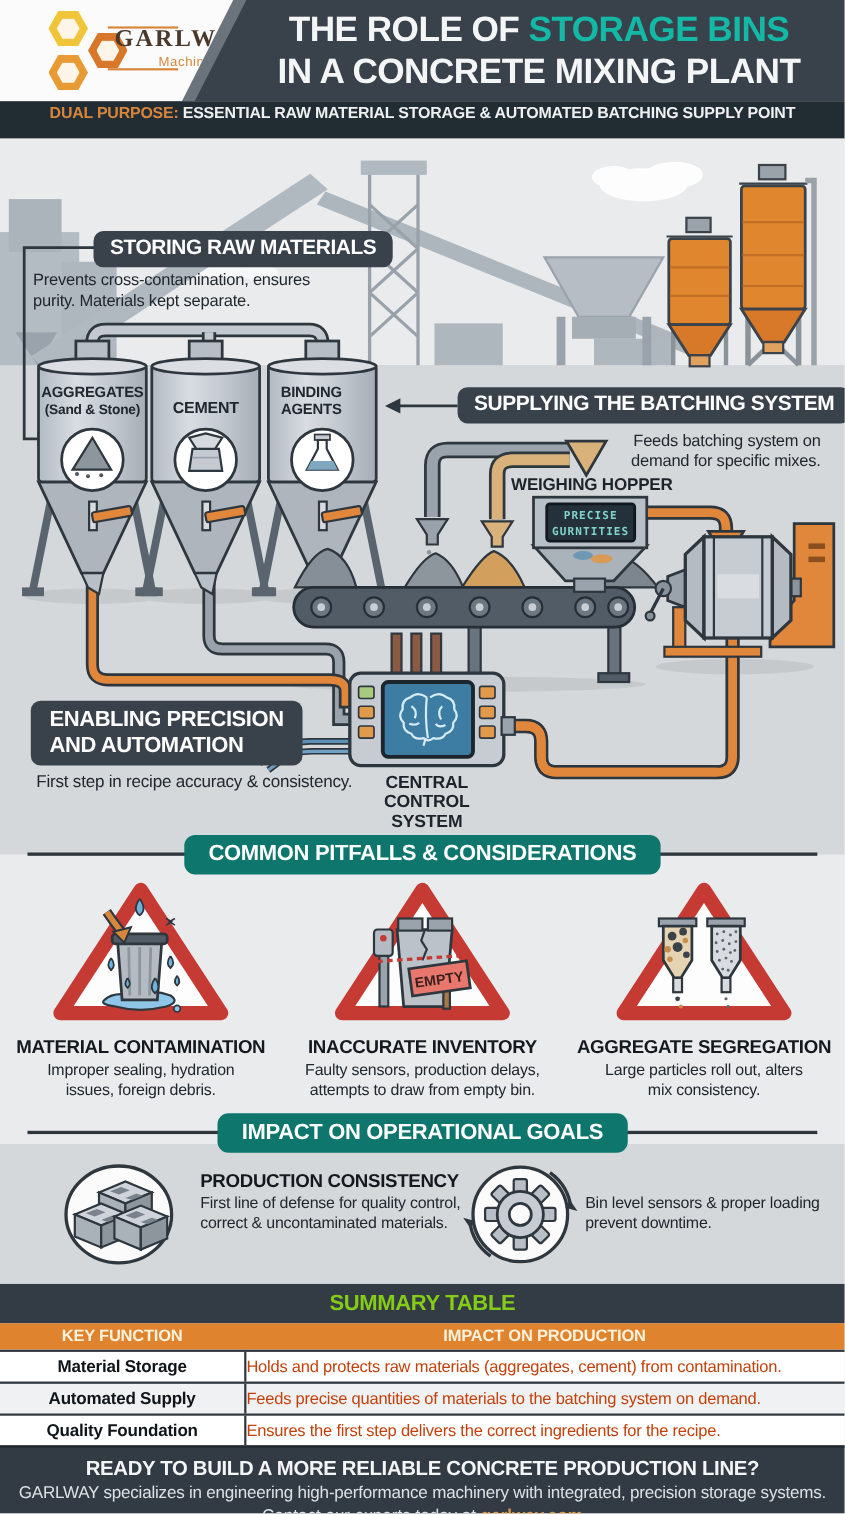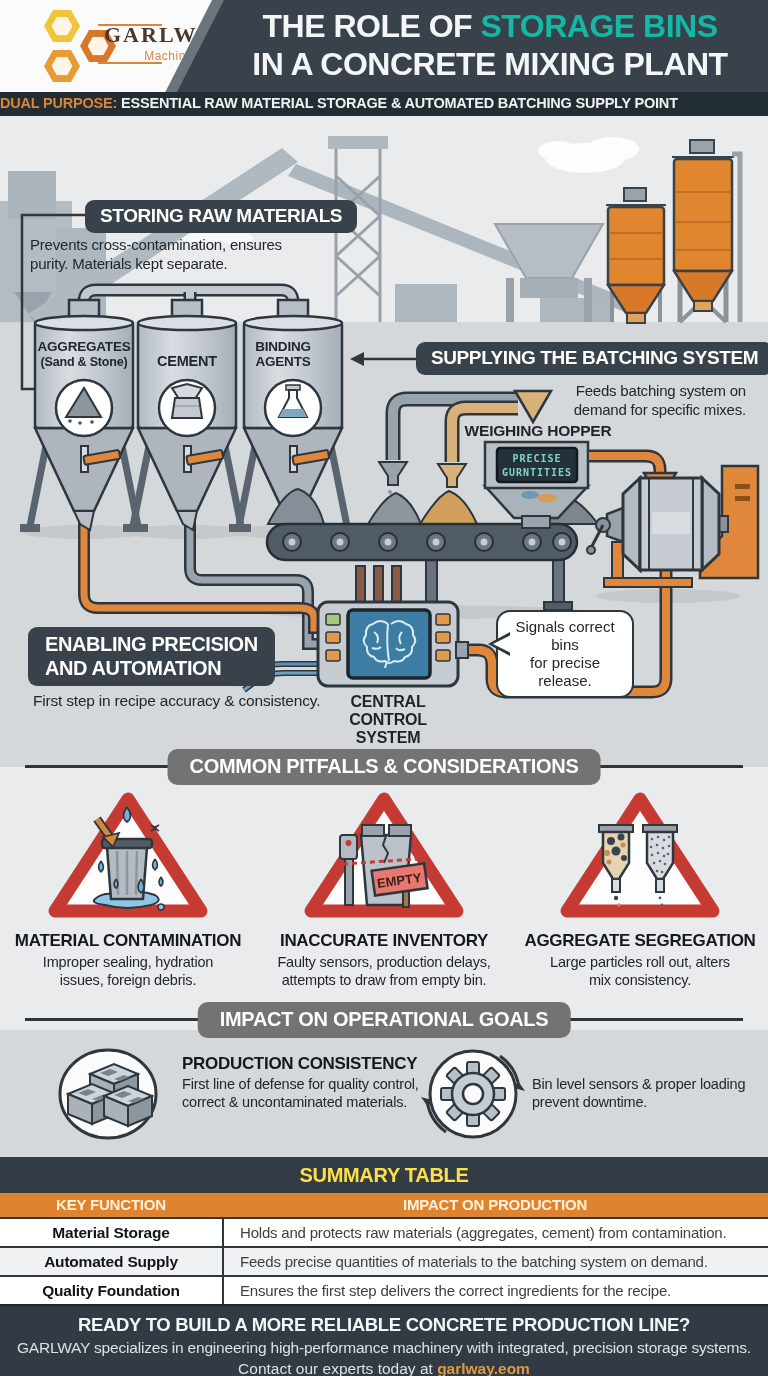--- a/index.html
+++ b/index.html
@@ -18,22 +18,22 @@
   .logo-text { position:absolute; left:104px; top:22px; width:100px; }
   .logo-name { font-family:"Liberation Serif","DejaVu Serif",serif; font-size:22px; font-weight:bold;
     color:#4a382a; letter-spacing:2px; }
   .logo-sub { font-size:12px; color:#d8863c; text-align:right; margin-top:1px; letter-spacing:0.5px; }
   .title-block { position:absolute; left:212px; right:0; top:0; height:92px; text-align:center; padding-top:7px; }
   .title-line { font-size:32px; font-weight:bold; color:#f4f5f6; letter-spacing:-0.5px; line-height:38px;
     white-space:nowrap; }
   .hl { color:#14b8a6; }
 
   
-  .tagline { width:768px; height:24px; background:#222c33; color:#eef0f1; font-weight:bold;
-    font-size:14.5px; line-height:22px; text-align:left; letter-spacing:-0.2px; white-space:nowrap; }
+  .tagline { width:768px; height:34px; background:#222c33; color:#eef0f1; font-weight:bold;
+    font-size:14.5px; line-height:22px; text-align:center; letter-spacing:-0.2px; white-space:nowrap; }
   .tagline .hl { color:#d8863c; }
 
   
   .diagram { position:relative; width:768px; height:651px;
     background:linear-gradient(#e9ebec 0 206px, #d5d8da 206px 100%); }
   .diagram svg { position:absolute; left:0; top:0; }
   .overlay { position:absolute; }
   .badge { display:inline-block; background:#39424b; color:#fdfdfd; font-weight:bold; font-size:19px;
     letter-spacing:-0.4px; padding:5px 15px 6px; border-radius:9px; white-space:nowrap; }
   .desc { font-size:15px; line-height:18.5px; color:#20272e; letter-spacing:-0.2px; }
@@ -46,51 +46,51 @@
   .control-label .r { font-size:15px; margin-top:1px; }
   .bubble { position:absolute; width:138px; background:#ffffff; border:2.5px solid #2e363e;
     border-radius:14px; padding:6px 4px; text-align:center; font-size:15px; line-height:18px; color:#20272e; }
   .bubble:before { content:""; position:absolute; left:-22px; top:20px; border:12px solid transparent;
     border-right:22px solid #2e363e; }
   .bubble:after { content:""; position:absolute; left:-14px; top:23px; border:9px solid transparent;
     border-right:18px solid #ffffff; }
 
   
   .section { position:relative; width:768px; }
-  .sec-badge { position:absolute; left:50%; transform:translateX(-50%); background:#737373; color:#fdfdfd;
+  .sec-badge { position:absolute; left:50%; transform:translateX(-50%); background:#0f766e; color:#fdfdfd;
     font-weight:bold; font-size:20px; letter-spacing:-0.3px; padding:6px 22px 7px; border-radius:10px;
     white-space:nowrap; z-index:3; }
   .sec-line { position:absolute; height:3px; background:#2e363d; z-index:2; }
 
   
   .pitfalls { height:263px; background:#eaebed; }
   .pit-grid { position:absolute; top:20px; left:0; width:768px; display:grid;
     grid-template-columns:256px 256px 256px; }
   .pit-item { text-align:center; }
   .pit-title { font-size:17px; font-weight:bold; color:#14191f; letter-spacing:-0.3px; margin-top:4px; }
   .pit-desc { font-size:14.5px; line-height:17.5px; color:#20272e; margin-top:3px; letter-spacing:-0.2px; }
 
   
   .impact { height:127px; background:#d5d8da; }
   .imp-title { position:absolute; font-size:17px; font-weight:bold; color:#14191f; letter-spacing:-0.3px; }
   .imp-desc { position:absolute; font-size:14.5px; line-height:17.5px; color:#20272e; letter-spacing:-0.2px; }
 
   
   .table-wrap { width:768px; }
-  .table-title { height:36px; background:#333c45; color:#fde047; font-weight:bold; font-size:20px;
+  .table-title { height:36px; background:#333c45; color:#84cc16; font-weight:bold; font-size:20px;
     line-height:36px; text-align:center; letter-spacing:-0.3px; }
   .t-head { display:grid; grid-template-columns:222px 1fr; height:24px; background:#e0832f; }
   .t-head div { color:#fdf2dc; font-weight:bold; font-size:15px; line-height:24px; text-align:center;
     letter-spacing:-0.2px; }
   .t-row { display:grid; grid-template-columns:222px 1fr; height:29px; border-top:2px solid #2e363d;
     background:#ffffff; }
   .t-row.alt { background:#eff1f2; }
   .t-func { font-weight:bold; font-size:15.5px; color:#10151a; text-align:center; line-height:27px;
     letter-spacing:-0.2px; }
-  .t-impact { font-size:15px; color:#404040; line-height:27px; padding-left:16px; letter-spacing:-0.2px;
+  .t-impact { font-size:15px; color:#c2410c; line-height:27px; letter-spacing:-0.2px;
     border-left:2px solid #2e363d; }
 
   
   .footer { width:768px; height:73px; background:#323b43; text-align:center; padding-top:7px;
     border-top:2px solid #20272e; }
   .f-head { color:#f3f5f6; font-weight:bold; font-size:18.5px; line-height:24px; letter-spacing:-0.3px; }
   .f-sub { color:#dde1e4; font-size:15.5px; line-height:21px; letter-spacing:-0.2px; }
   .f-contact { color:#dde1e4; font-size:15.5px; line-height:21px; }
   .f-link { color:#e09a40; font-weight:bold; }
   text.display { font-family:"DejaVu Sans Mono",monospace; font-weight:bold; fill:#7fd4c8; letter-spacing:1px; }
@@ -456,24 +456,20 @@
     <div class="overlay desc" style="left:33px;top:576px;font-size:15.5px;">
       <div>First step in recipe accuracy &amp; consistency.</div>
     </div>
 
     <div class="control-label" style="left:313px;top:577px;">
       <div class="b">CENTRAL CONTROL</div>
       <div class="b">SYSTEM</div>
       <div class="r">(Recipe Input)</div>
     </div>
 
-    <div class="bubble" style="left:496px;top:494px;">
-      <div>Signals correct bins</div>
-      <div>for precise release.</div>
-    </div>
   </div>
 
   <div class="section pitfalls">
     <div class="sec-line" style="left:25px;top:-2px;width:178px;"></div>
     <div class="sec-line" style="right:25px;top:-2px;width:178px;"></div>
     <div class="sec-badge" style="top:-18px;">COMMON PITFALLS &amp; CONSIDERATIONS</div>
     <div class="pit-grid">
 
       <div class="pit-item">
         <svg width="170" height="136" viewBox="0 0 170 136">

